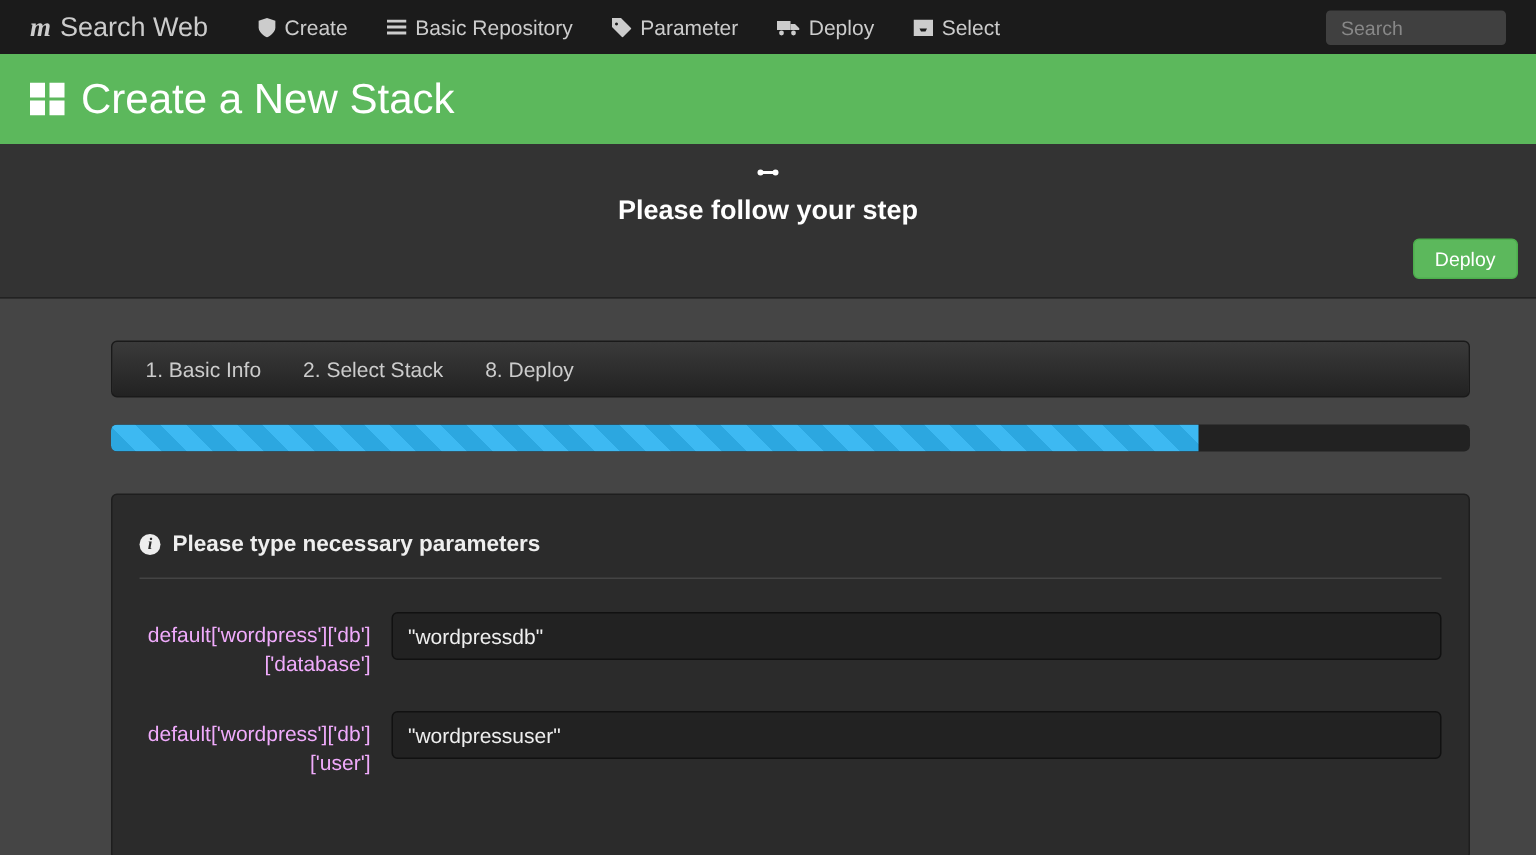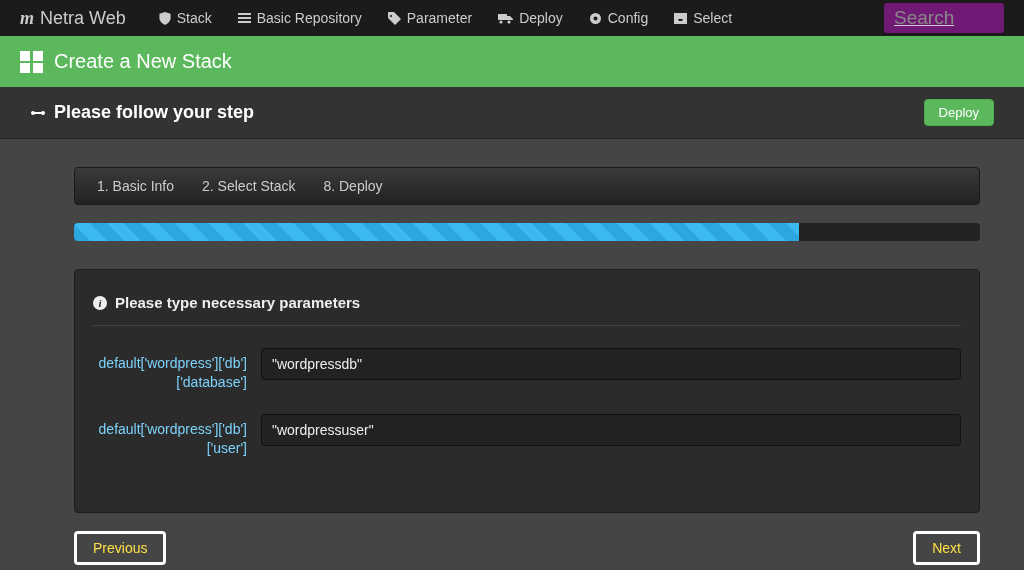--- a/index.html
+++ b/index.html
@@ -37,55 +37,55 @@
   font-size: 14px;
   padding: 8px 13px;
   display: flex;
   align-items: center;
   gap: 6px;
   cursor: pointer;
 }
 .nav-icon { font-size: 13px; display:inline-block; }
 .search-box {
   margin-left: auto;
-  background: #701a75;
+  background: #404040;
   border: none;
   border-radius: 3px;
   padding: 4px 10px;
   width: 120px;
   color: #ccc;
-  font-size: 19px;
-  text-decoration: underline;
+  font-size: 13px;
 }
 .search-box::placeholder { color: #888; }
 
 .header-banner {
   background: #5bb75b;
   background: linear-gradient(#62c462, #51a351);
   background: #5cb85c;
   padding: 14px 20px;
   display: flex;
   align-items: center;
   gap: 10px;
 }
 .header-banner .icon-grid {
   width: 24px; height: 22px; display:inline-block;
 }
 .header-banner h1 {
-  font-size: 20px;
+  font-size: 28px;
   font-weight: 500;
   color: #fff;
 }
 .sub-banner {
   background: #333;
-  padding: 12px 30px;
+  padding: 12px 12px;
   display: flex;
   align-items: center;
   border-bottom: 1px solid #222;
   gap: 8px;
+  flex-direction: column;
 }
 .sub-banner h2 {
   font-size: 18px;
   font-weight: 600;
   color: #fff;
 }
 .deploy-btn {
   margin-left: auto;
   background: #5cb85c;
   border: 1px solid #4cae4c;
@@ -159,21 +159,21 @@
   font-weight:bold;font-style:italic;font-size:11px;font-family:Georgia,serif;
 }
 .form-row {
   display: flex;
   align-items: flex-start;
   margin-bottom: 22px;
 }
 .form-label {
   width: 168px;
   text-align: right;
-  color: #7dd3fc;
+  color: #f0abfc;
   font-size: 14px;
   padding-top: 6px;
   padding-right: 14px;
   line-height: 1.35;
 }
 .form-input {
   flex: 1;
   background: #222;
   border: 1px solid #111;
   border-radius: 4px;
@@ -198,30 +198,30 @@
 
 
 svg { display:block; }
 </style>
 </head>
 <body>
 
 <div class="navbar">
   <div class="brand">
     <span class="brand-icon">m</span>
-    <span>Netra Web</span>
+    <span>Search Web</span>
   </div>
   <div class="nav-items">
     <div class="nav-item">
       <span class="nav-icon">
         <svg width="12" height="13" viewBox="0 0 12 14">
             <path fill="#ccc" d="M6 0 L12 2 V7 C12 11 6 14 6 14 C6 14 0 11 0 7 V2 Z"></path>
           </svg>
       </span>
-      <span>Stack</span>
+      <span>Create</span>
     </div>
     <div class="nav-item">
       <span class="nav-icon">
         <svg width="13" height="11" viewBox="0 0 13 11">
             <rect fill="#ccc" x="0" y="0" width="13" height="2"></rect>
             <rect fill="#ccc" x="0" y="4" width="13" height="2"></rect>
             <rect fill="#ccc" x="0" y="8" width="13" height="2"></rect>
           </svg>
       </span>
       <span>Basic Repository</span>
@@ -237,29 +237,20 @@
     <div class="nav-item">
       <span class="nav-icon">
         <svg width="15" height="11" viewBox="0 0 15 11">
             <rect fill="#ccc" x="0" y="1" width="9" height="6"></rect>
             <path fill="#ccc" d="M9 3 h3 l3 3 v1 h-6z"></path>
             <circle fill="#ccc" cx="3" cy="9" r="1.6"></circle>
             <circle fill="#ccc" cx="11" cy="9" r="1.6"></circle>
           </svg>
       </span>
       <span>Deploy</span>
-    </div>
-    <div class="nav-item">
-      <span class="nav-icon">
-        <svg width="13" height="13" viewBox="0 0 13 13">
-            <circle cx="6.5" cy="6.5" r="5.5" fill="#ccc"></circle>
-            <circle cx="6.5" cy="6.5" r="2" fill="#1b1b1b"></circle>
-          </svg>
-      </span>
-      <span>Config</span>
     </div>
     <div class="nav-item">
       <span class="nav-icon">
         <svg width="13" height="11" viewBox="0 0 13 11">
             <path fill="#ccc" d="M0 0 h13 v11 h-13z M1 6 h3 l1 2 h3 l1 -2 h3"></path>
           </svg>
       </span>
       <span>Select</span>
     </div>
   </div>

